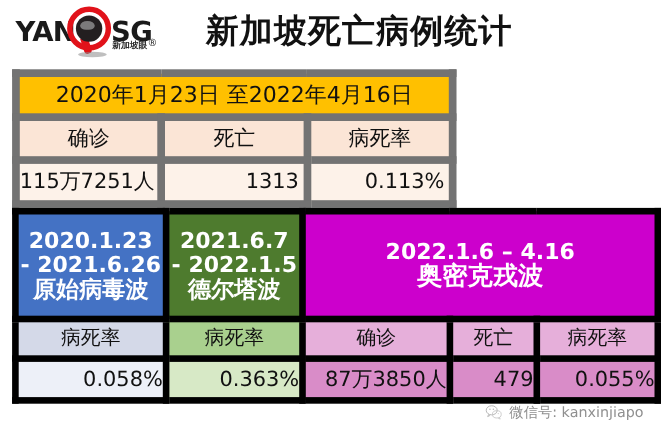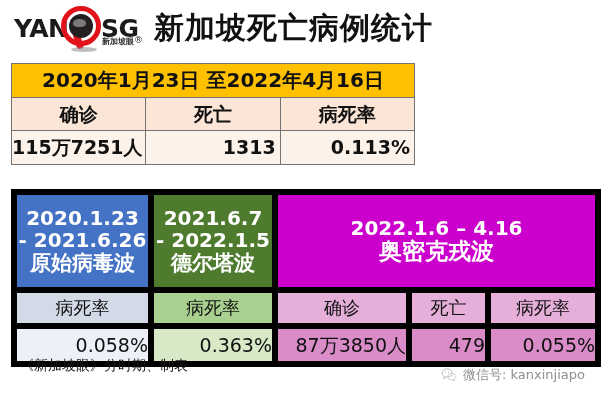--- a/index.html
+++ b/index.html
@@ -17,20 +17,21 @@
   }
 
   
   .header {
     position: absolute;
     left: 0; top: 0;
     width: 601px;
     height: 56px;
     display: flex;
     align-items: center;
+    gap: 45px;
   }
   .logo {
     position: relative;
     width: 128px;
     height: 52px;
     margin-left: 14px;
     flex: 0 0 auto;
   }
   .logo-yan {
     position: absolute;
@@ -106,35 +107,34 @@
     position: absolute;
     left: 120px; top: 33px;
     font-size: 9px;
     color: #2b2b2b;
   }
   .title {
     font-size: 30px;
     font-weight: bold;
     color: #111;
     letter-spacing: 1px;
-    margin-left: 12px;
     white-space: nowrap;
   }
 
   
   .table1 {
     position: absolute;
     left: 11px; top: 63px;
     width: 404px;
     border-collapse: collapse;
     table-layout: fixed;
   }
   .table1 td, .table1 th {
-    border: 1px solid #737373;
-    font-weight: bold;
+    border: 7px solid #737373;
+    font-weight: normal;
     padding: 0;
   }
   .t1-title {
     background: #FFC000;
     color: #111;
     font-size: 20px;
     font-weight: bold;
     text-align: center;
     height: 33px;
     line-height: 33px;
@@ -307,21 +307,20 @@
     <td class="val val-blue">0.058%</td>
     <td class="val val-green">0.363%</td>
     <td class="val val-magenta">87万3850人</td>
     <td class="val val-magenta">479</td>
     <td class="val val-magenta">0.055%</td>
   </tr>
 </tbody>
   </table>
 
 <div class="footnote">
-  <span class="line2">《新加坡眼》分时期、制表</span>
 </div>
 
 <div class="watermark">
   <svg class="wechat-icon" viewBox="0 0 24 24">
     <ellipse cx="9" cy="9" rx="7.5" ry="6.2" fill="none" stroke="#b5b5b5" stroke-width="1.3"></ellipse>
     <path d="M5 14.5 L3.5 17.5 L6.8 16" fill="none" stroke="#b5b5b5" stroke-width="1.3"></path>
     <circle cx="6.6" cy="7.6" r="1" fill="#b5b5b5"></circle>
     <circle cx="11.3" cy="7.6" r="1" fill="#b5b5b5"></circle>
     <ellipse cx="16" cy="14.5" rx="6" ry="5" fill="none" stroke="#c8c8c8" stroke-width="1.2"></ellipse>
     <path d="M19.3 18.5 L20.6 21 L17.8 19.7" fill="none" stroke="#c8c8c8" stroke-width="1.2"></path>

